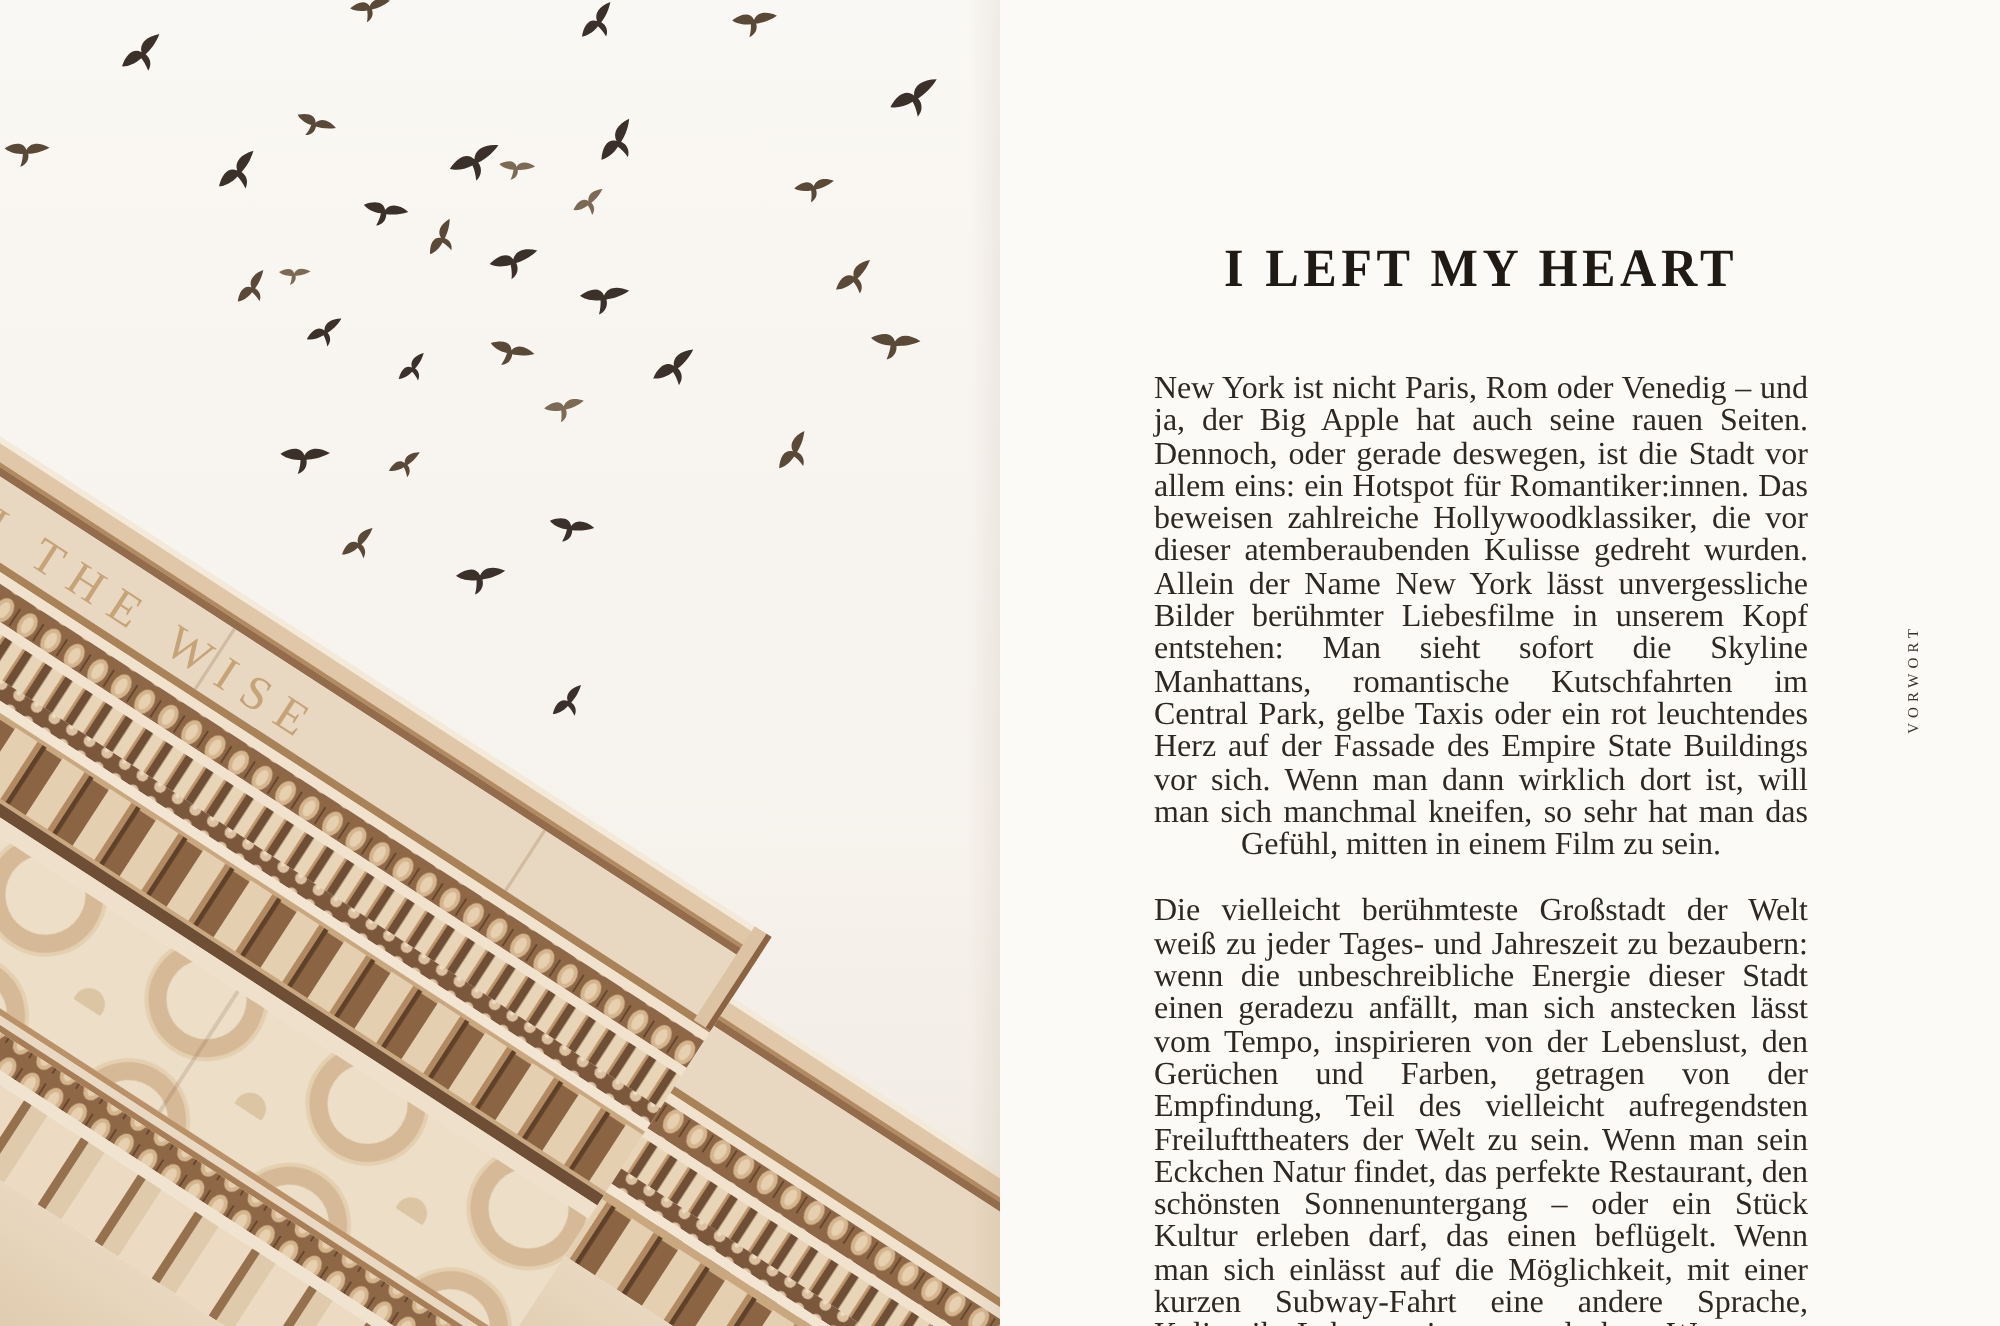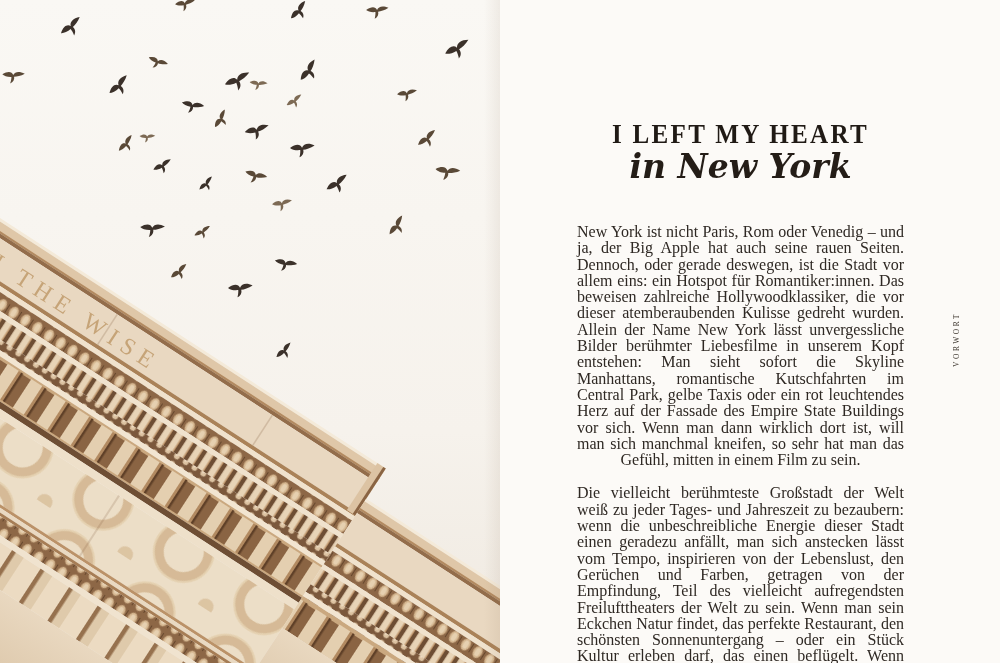--- a/index.html
+++ b/index.html
@@ -186,21 +186,20 @@
           </g>
         </g>
       </svg>
       <div class="photo-edge"></div>
     </figure>
   </div>
 
   <div class="page-right">
     <div class="text-column">
       <h1 class="chapter-title">I LEFT MY HEART</h1>
-      <div class="chapter-script">in New York</div>
       <p class="body-par first">New York ist nicht Paris, Rom oder Venedig – und ja, der Big Apple hat auch seine rauen Seiten. Dennoch, oder gerade deswegen, ist die Stadt vor allem eins: ein Hotspot für Romantiker:innen. Das beweisen zahlreiche Hollywoodklassiker, die vor dieser atemberaubenden Kulisse gedreht wurden. Allein der Name New York lässt unvergessliche Bilder berühmter Liebesfilme in unserem Kopf entstehen: Man sieht sofort die Skyline Manhattans, romantische Kutschfahrten im Central Park, gelbe Taxis oder ein rot leuchtendes Herz auf der Fassade des Empire State Buildings vor sich. Wenn man dann wirklich dort ist, will man sich manchmal kneifen, so sehr hat man das Gefühl, mitten in einem Film zu sein.</p>
       <p class="body-par">Die vielleicht berühmteste Großstadt der Welt weiß zu jeder Tages- und Jahreszeit zu bezaubern: wenn die unbeschreibliche Energie dieser Stadt einen geradezu anfällt, man sich anstecken lässt vom Tempo, inspirieren von der Lebenslust, den Gerüchen und Farben, getragen von der Empfindung, Teil des vielleicht aufregendsten Freilufttheaters der Welt zu sein. Wenn man sein Eckchen Natur findet, das perfekte Restaurant, den schönsten Sonnenuntergang – oder ein Stück Kultur erleben darf, das einen beflügelt. Wenn man sich einlässt auf die Möglichkeit, mit einer kurzen Subway-Fahrt eine andere Sprache, Kulinarik, Lebensweise zu entdecken. Wenn man das Nebeneinander, Durcheinander, Miteinander der Menschen aus allen Teilen der Erde genießt, die Augen aufmacht und einfach alles auf- und annimmt, was es hier zu sehen, zu erleben, zu lieben gibt – spätestens dann ist es um einen geschehen.</p>
       <p class="closing"><span>Kommen Sie mit und lassen Sie sich (ver)führen –</span><br></p>
     </div>
     <div class="vorwort">VORWORT</div>
   </div>
 
 </div>
 
 </body></html>

